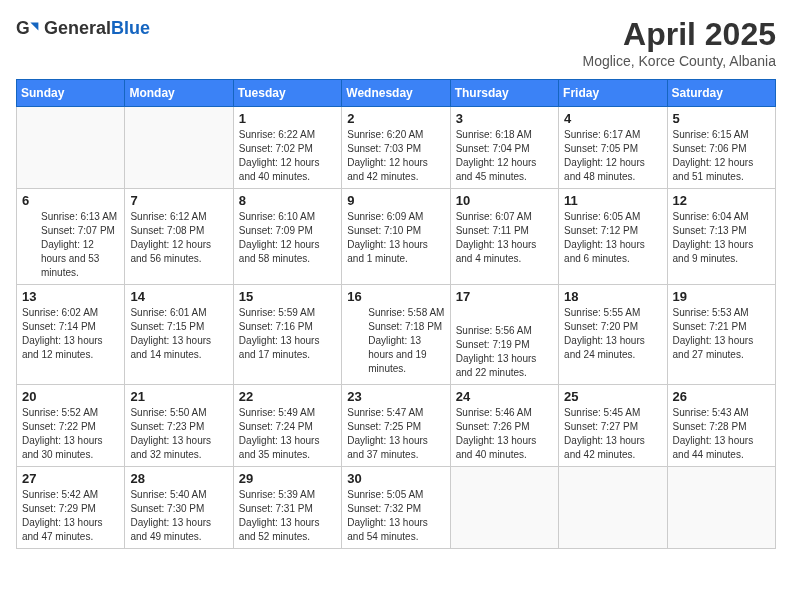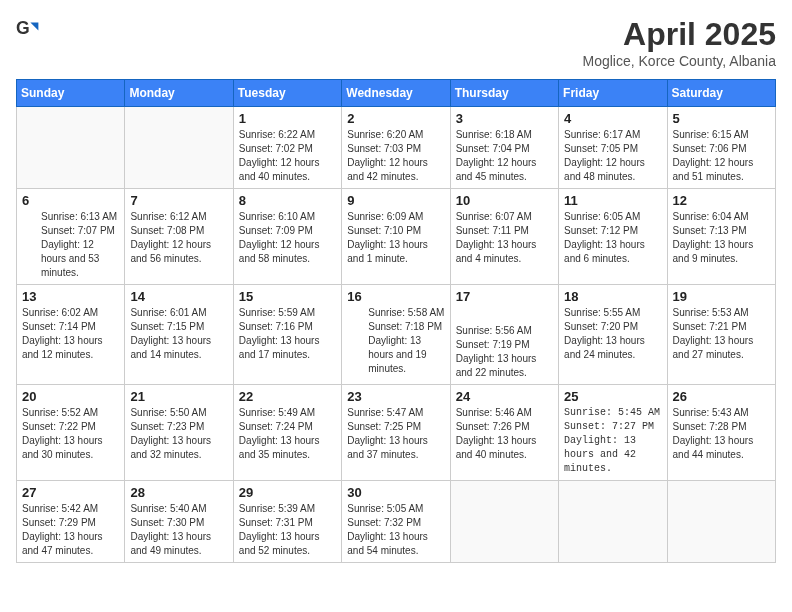--- a/index.html
+++ b/index.html
@@ -86,20 +86,23 @@
   </style>
 </head>
 <body>
 
 <div class="header">
   <div class="logo">
     <svg class="logo-icon" viewBox="0 0 30 30" xmlns="http://www.w3.org/2000/svg">
       <text x="0" y="22" font-size="22" font-family="Arial" font-weight="bold" fill="#333">G</text>
       <polygon points="18,8 28,8 28,18" fill="#1565c0"></polygon>
     </svg>
+    <div>
+      <span class="logo-text-general">General</span><span class="logo-text-blue">Blue</span>
+    </div>
   </div>
   <div class="title-block">
     <div class="month-title">April 2025</div>
     <div class="location-title">Moglice, Korce County, Albania</div>
   </div>
 </div>
 
 <table class="calendar">
   <thead>
     <tr>
@@ -261,21 +264,21 @@
 Daylight: 13 hours and 37 minutes.</div>
         </td>
         <td>
           <div class="day-num">24</div>
           <div class="day-info" style="white-space: pre-line;">Sunrise: 5:46 AM
 Sunset: 7:26 PM
 Daylight: 13 hours and 40 minutes.</div>
         </td>
         <td>
           <div class="day-num">25</div>
-          <div class="day-info" style="white-space: pre-line; font-family: Liberation Mono, monospace;">Sunrise: 5:45 AM
+          <div class="day-info" style="white-space: pre-line;">Sunrise: 5:45 AM
 Sunset: 7:27 PM
 Daylight: 13 hours and 42 minutes.</div>
         </td>
         <td>
           <div class="day-num">26</div>
           <div class="day-info" style="white-space: pre-line;">Sunrise: 5:43 AM
 Sunset: 7:28 PM
 Daylight: 13 hours and 44 minutes.</div>
         </td>
       </tr>

